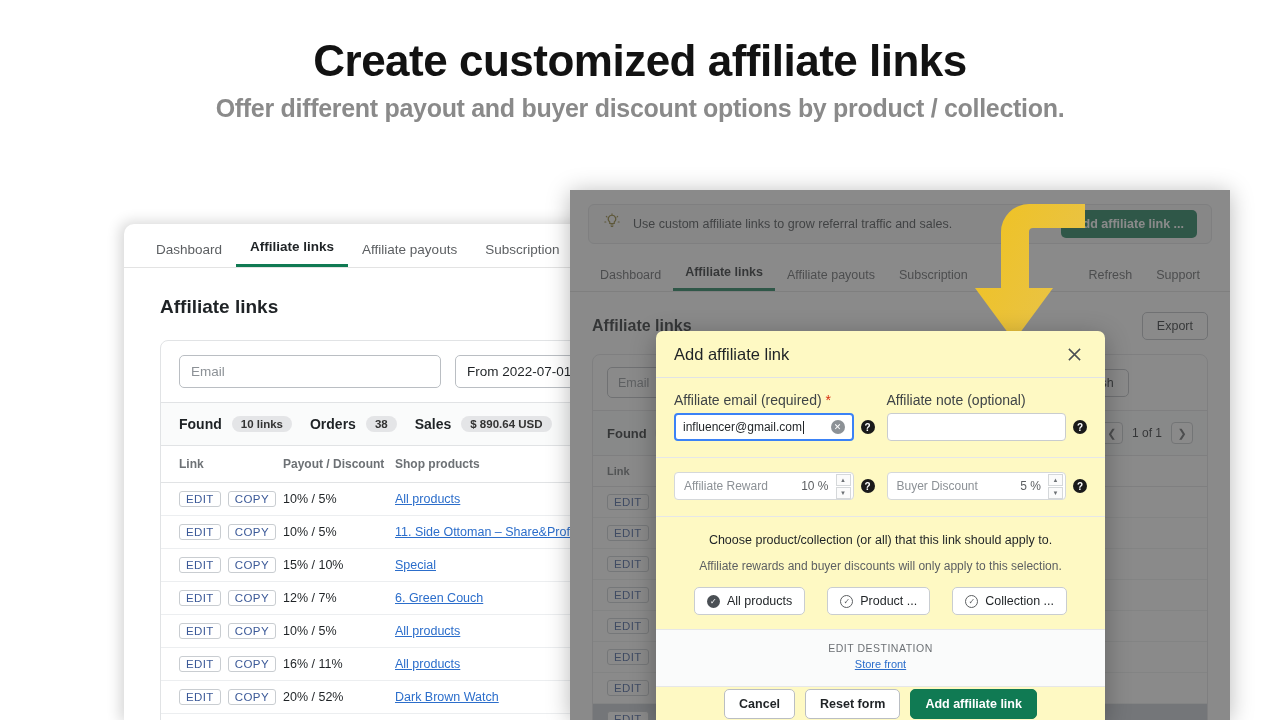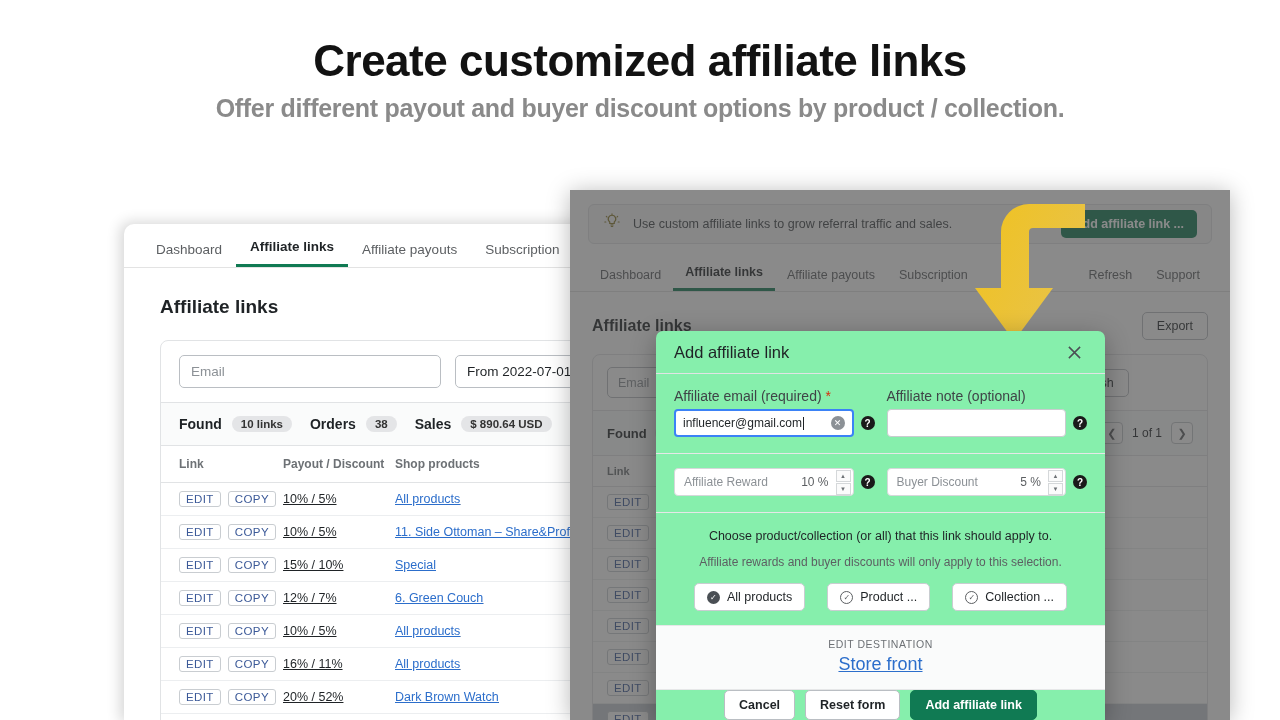--- a/index.html
+++ b/index.html
@@ -68,21 +68,20 @@
   }
 
   .bg-table { width:100%; border-collapse:collapse; background:#fff; }
   .bg-table th {
     text-align:left; font-size:12px; font-weight:600; color:#6d7175;
     padding:11px 0 11px 0; border-top:1px solid #e1e3e5; border-bottom:1px solid #e1e3e5;
   }
   .bg-table td {
     font-size:12.5px; color:#1f2326; padding:8px 0; border-bottom:1px solid #eceef0;
     white-space:nowrap;
-    text-decoration:underline;
   }
   .bg-table .c-link  { width:118px; padding-left:18px; }
   .bg-table .c-pay   { width:112px; }
   .bg-table .c-shop  { }
   .mini-btn {
     display:inline-block; border:1px solid #c9cdd1; border-radius:3px;
     font-size:11.5px; color:#3b5998; padding:1px 6px; margin-right:7px; letter-spacing:.4px;
     background:#fff;
   }
   .shop-link { color:#2c6ecb; text-decoration:underline; font-size:12.5px; }
@@ -148,21 +147,21 @@
   .fg-table td { font-size:11.5px; padding:7px 0; border-bottom:1px solid #eceef0; white-space:nowrap; }
   .fg-table .c1 { width:108px; padding-left:14px; }
   .fg-table .c2 { width:92px; }
   .fg-table .c3 { }
   .fg-table tr.sel td { background:#c5cbd3; }
   .mail-link { color:#2c4a7c; text-decoration:underline; font-size:11.5px; }
 
   
   .modal {
     position:absolute; left:656px; top:331px; width:449px; height:389px; z-index:60;
-    background:#86efac; border-radius:7px 7px 0 0;
+    background:#fef9c3; border-radius:7px 7px 0 0;
     box-shadow:0 6px 26px rgba(0,0,0,.30);
     overflow:hidden; display:flex; flex-direction:column;
   }
   .modal-head {
     height:47px; display:flex; align-items:center; padding:0 18px;
     border-bottom:1px solid #e1e3e5;
   }
   .modal-title { flex:1; font-size:16.5px; color:#1f2326; }
   .modal-x { width:26px; height:26px; display:flex; align-items:center; justify-content:center; }
 
@@ -212,21 +211,21 @@
     width:13px; height:13px; border-radius:50%; background:#4a4f54; color:#fff;
     font-size:8px; display:flex; align-items:center; justify-content:center;
   }
   .ck-hollow {
     width:13px; height:13px; border-radius:50%; border:1.4px solid #5c5f62; color:#5c5f62;
     font-size:8px; display:flex; align-items:center; justify-content:center;
   }
 
   .dest { background:#fafbfb; padding:12px 18px 14px 18px; text-align:center; border-bottom:1px solid #e6e7e8; }
   .dest-label { font-size:10.5px; color:#6d7175; letter-spacing:.5px; }
-  .dest-link { font-size:18px; color:#2c6ecb; text-decoration:underline; margin-top:4px; display:inline-block; }
+  .dest-link { font-size:11px; color:#2c6ecb; text-decoration:underline; margin-top:4px; display:inline-block; }
 
   .modal-foot { flex:1; display:flex; align-items:center; justify-content:center; gap:10px; padding:0 18px; }
   .fbtn {
     border:1px solid #babec3; border-radius:5px; background:#fff; padding:7px 14px;
     font-size:12.5px; font-weight:600; color:#1f2326; white-space:nowrap;
   }
   .fbtn.primary { background:#107a53; border-color:#107a53; color:#fff; }
 
   
   .arrow { position:absolute; left:955px; top:196px; z-index:55; pointer-events:none; }

